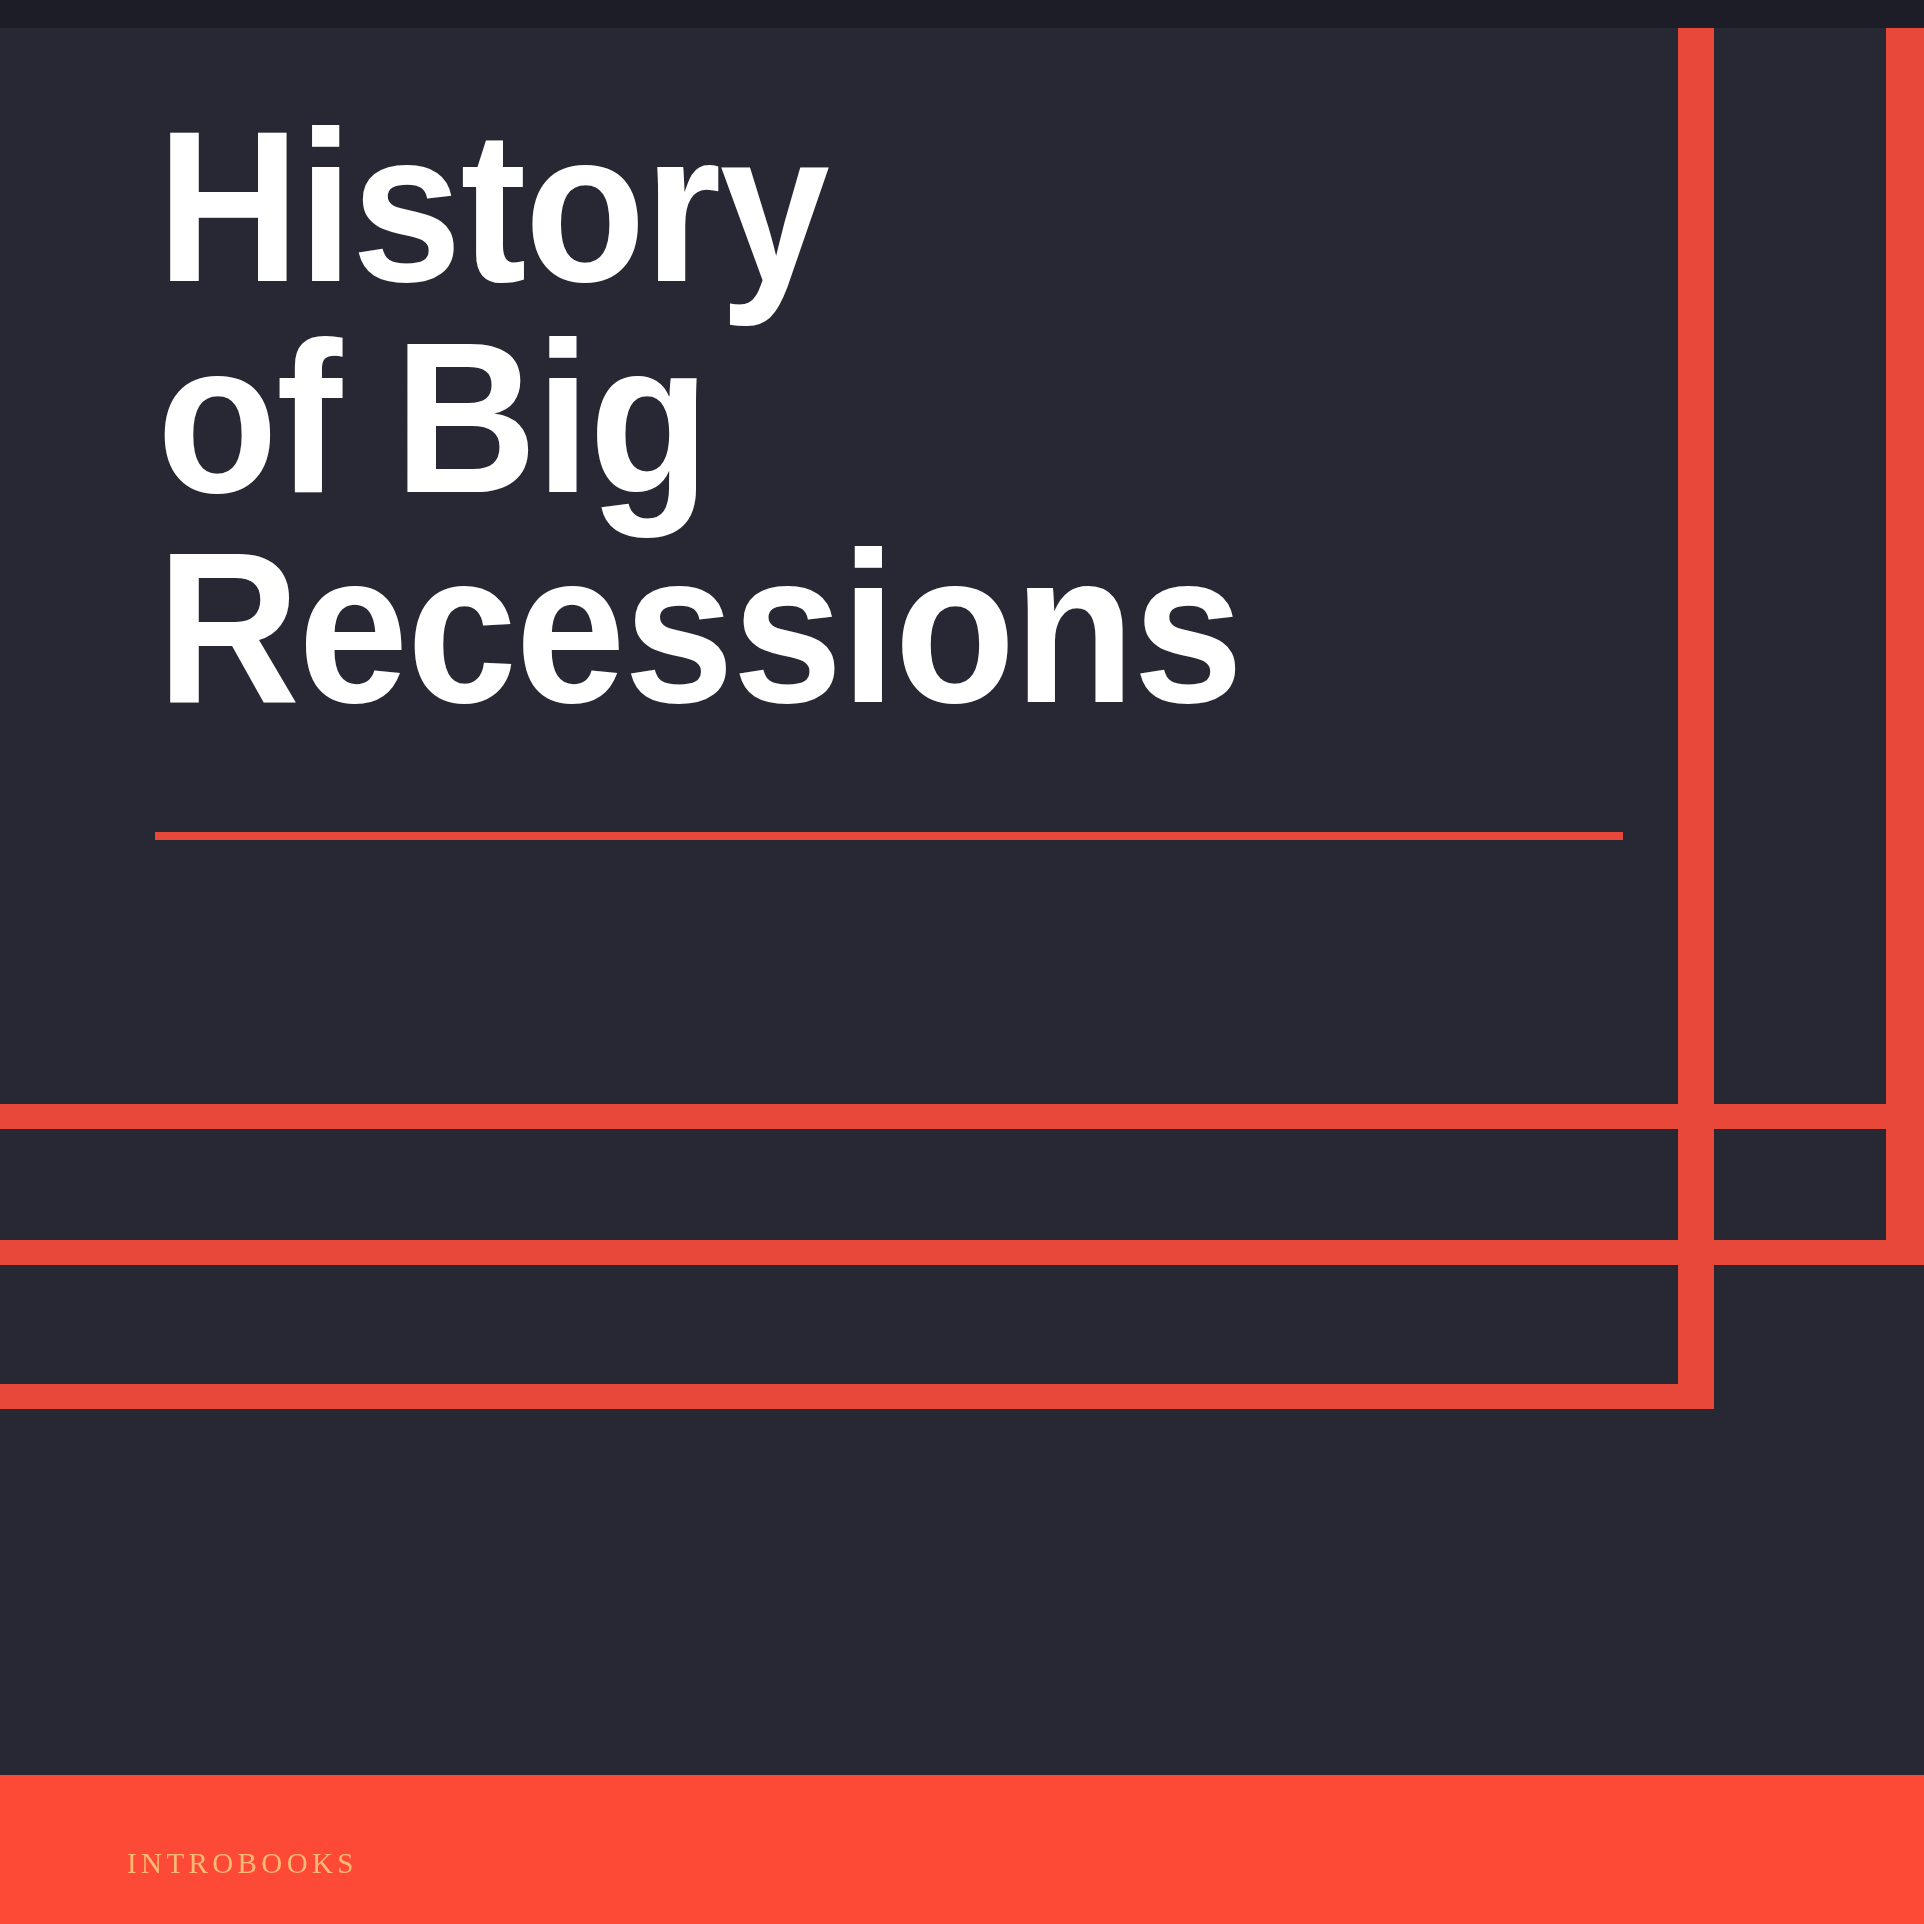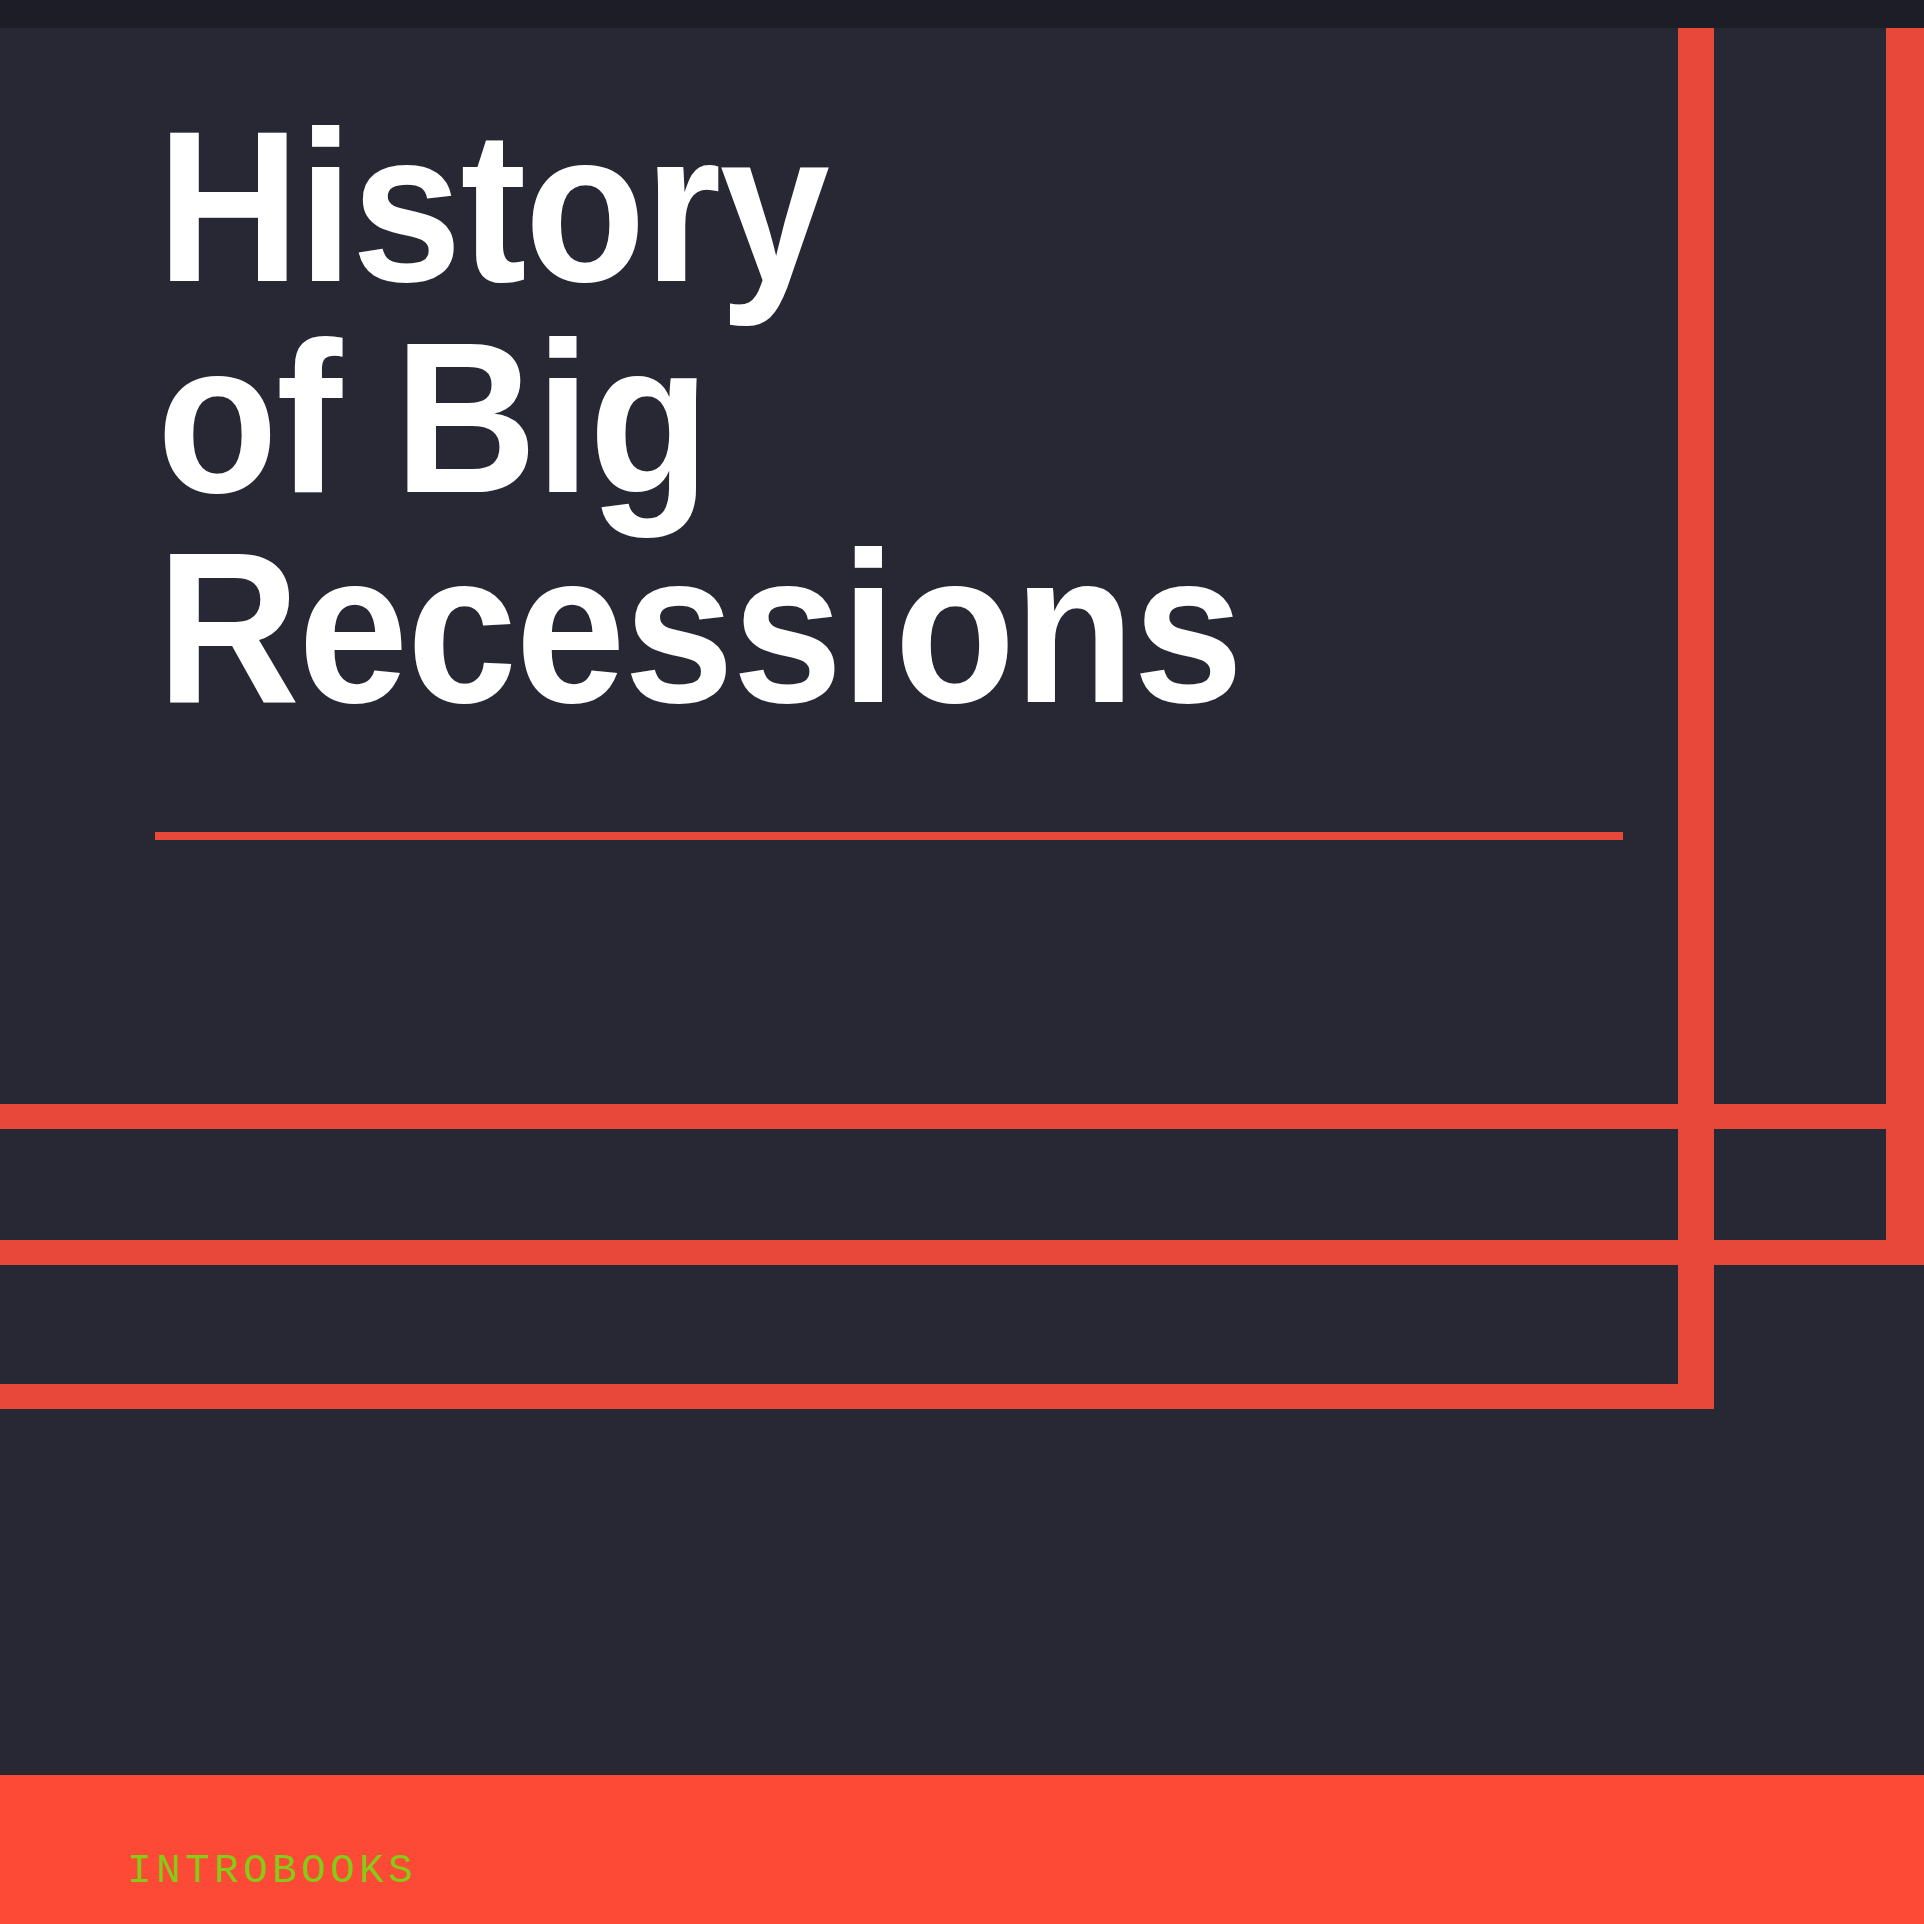--- a/index.html
+++ b/index.html
@@ -66,24 +66,24 @@
     left: 0;
     top: 1747px;
     width: 1925px;
     height: 178px;
     background: #fd4a36;
   }
   #footer-text {
     position: absolute;
     left: 127px;
     top: 1816px;
-    color: #84cc16;
-    font-family: Liberation Mono, monospace;
+    color: #fdba74;
+    font-family: Liberation Serif, serif;
     font-weight: normal;
-    font-size: 41px;
+    font-size: 29px;
     line-height: 1.32;
     letter-spacing: 4.4px;
   }
   #footer-text .fline { display: block; white-space: nowrap; }
 </style>
 </head>
 <body>
 
 <div id="cover">
 

